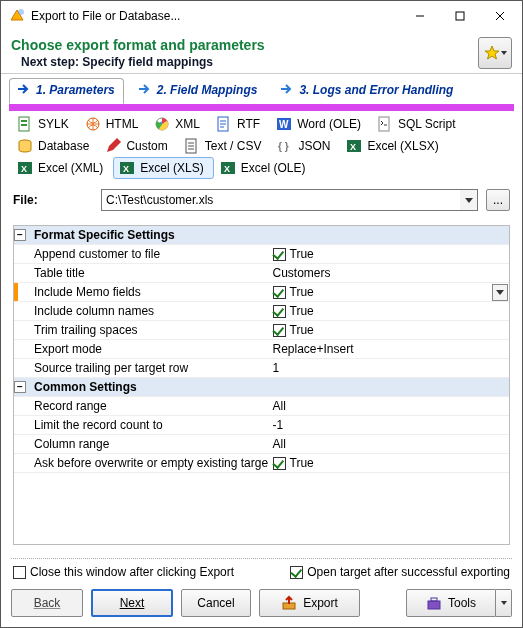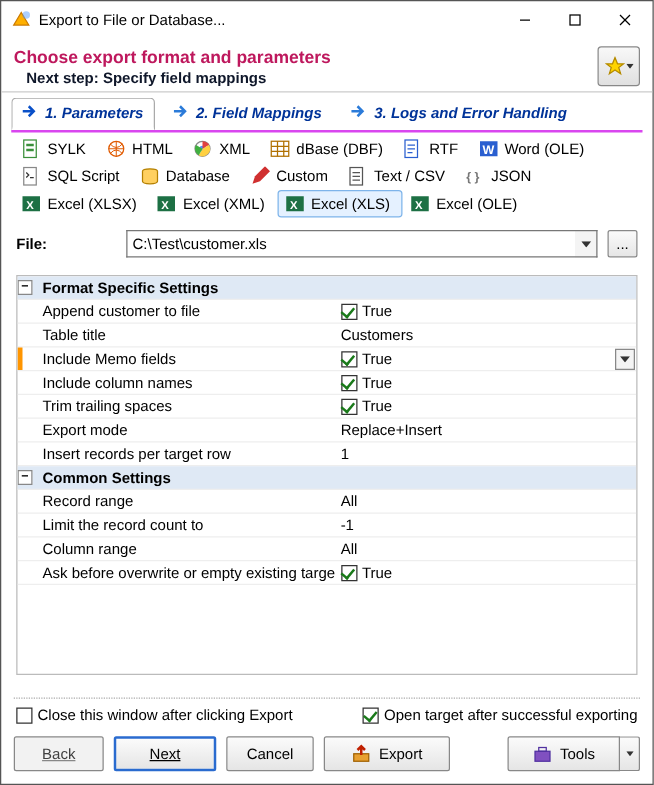--- a/index.html
+++ b/index.html
@@ -33,21 +33,21 @@
   }
   .sysbtn svg { width: 10px; height: 10px; }
   .header-area {
     padding: 6px 10px 4px 10px;
     display: flex;
     align-items: center;
     border-bottom: 1px solid #ccc;
   }
   .header-text { flex: 1; }
   .choose-heading {
-    color: #be185d;
+    color: #15803d;
     font-weight: bold;
     font-size: 14px;
     margin-bottom: 2px;
   }
   .next-step {
     color: #0f172a;
     font-weight: bold;
     font-size: 12px;
     margin-left: 10px;
   }
@@ -84,21 +84,21 @@
   }
   .tab.active::after {
     content:"";
     position:absolute;
     left:0; right:0; bottom:-1px; height:2px;
     background:#fff;
   }
   .tab-arrow svg { width: 14px; height: 10px; }
   .panel {
     margin: 0 8px;
-    border-top: 2px solid #d946ef;
+    border-top: 7px solid #d946ef;
     padding-top: 0;
   }
   .formats {
     display: flex;
     flex-wrap: wrap;
     gap: 0;
     padding: 2px 2px;
   }
   .fmt {
     display: inline-flex;
@@ -338,32 +338,20 @@
             <path d="M8 2 A6 6 0 0 1 13.2 5 L8 8 Z" fill="#e04040"></path>
             <path d="M13.2 5 A6 6 0 0 1 5 13.2 L8 8 Z" fill="#ffd040"></path>
             <path d="M5 13.2 A6 6 0 0 1 2.8 5 L8 8 Z" fill="#40b040"></path>
           </svg>
         </span>
         <span>XML</span>
       </div>
     <div class="fmt">
         <span class="ico">
           <svg width="16" height="16">
-            <rect x="1" y="2" width="14" height="12" fill="#fff" stroke="#b07000"></rect>
-            <line x1="1" y1="6" x2="15" y2="6" stroke="#b07000"></line>
-            <line x1="1" y1="10" x2="15" y2="10" stroke="#b07000"></line>
-            <line x1="6" y1="2" x2="6" y2="14" stroke="#b07000"></line>
-            <line x1="11" y1="2" x2="11" y2="14" stroke="#b07000"></line>
-          </svg>
-        </span>
-        <span>dBase (DBF)</span>
-      </div>
-    <div class="fmt">
-        <span class="ico">
-          <svg width="16" height="16">
             <rect x="2" y="1" width="10" height="14" fill="#fff" stroke="#2a5fd0"></rect>
             <line x1="4" y1="5" x2="10" y2="5" stroke="#2a5fd0"></line>
             <line x1="4" y1="8" x2="10" y2="8" stroke="#2a5fd0"></line>
             <line x1="4" y1="11" x2="8" y2="11" stroke="#2a5fd0"></line>
           </svg>
         </span>
         <span>RTF</span>
       </div>
     <div class="fmt">
         <span class="ico">
@@ -527,21 +515,21 @@
         </div>
         <div class="grid-row">
           <span class="gutter"></span>
           <span class="name">Export mode</span>
           <span class="value">
             <span>Replace+Insert</span>
           </span>
         </div>
         <div class="grid-row">
           <span class="gutter"></span>
-          <span class="name">Insert records per target row</span>
+          <span class="name">Source trailing per target row</span>
           <span class="value">
             <span>1</span>
           </span>
         </div>
         <div class="grid-row header">
           <span class="gutter" style="display: flex; align-items: center; justify-content: center;">
             <span class="expcol">−</span>
           </span>
           <span class="name">Common Settings</span>
         </div>

